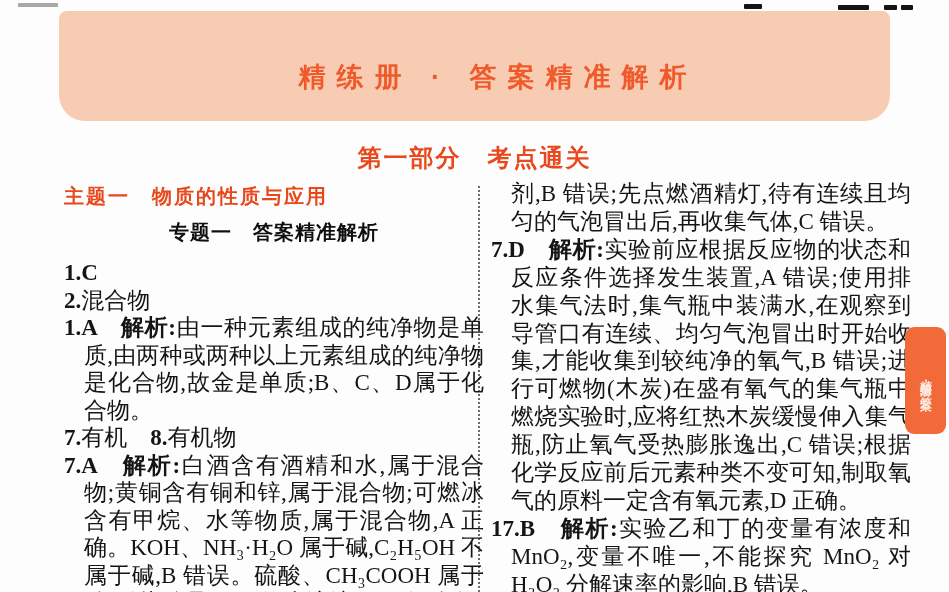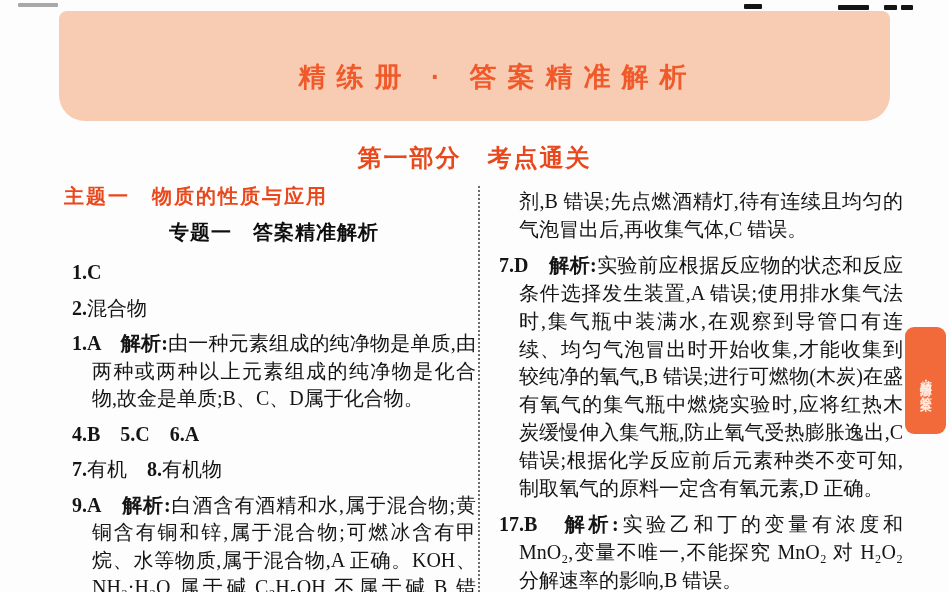--- a/index.html
+++ b/index.html
@@ -38,21 +38,21 @@
     font-family:"Liberation Sans", sans-serif; font-weight:bold;
     font-size:20px; letter-spacing:2px; color:#e8481c;
   }
   .topic-heading {
     margin:0 0 13px 0; text-align:center;
     font-family:"Liberation Sans", sans-serif; font-weight:bold;
     font-size:20px; letter-spacing:1px; color:#0f0f0f;
   }
 
   .item {
-    margin:8px; font-size:20px; line-height:27.5px; text-align:justify;
+    margin:0; font-size:23px; line-height:27.5px; text-align:justify;
     padding-left:20px; text-indent:-20px;
   }
   .col-right .item { line-height:27.9px; }
   .item b { font-weight:bold; }
   .item.cont { text-indent:0; }
 
   
   .side-tab {
     position:absolute; left:905px; top:327px; width:41px; height:107px;
     background:#f2693a; border-radius:9px; color:#ffe9de;
@@ -83,25 +83,24 @@
   <div class="col-left">
     <p class="theme-heading">主题一　物质的性质与应用</p>
     <p class="topic-heading">专题一　答案精准解析</p>
 
     <p class="item"><b>1.C</b><span></span></p>
 
     <p class="item"><b>2.</b><span>混合物</span></p>
 
     <p class="item"><b>1.A　</b><b>解析:</b><span>由一种元素组成的纯净物是单质,由两种或两种以上元素组成的纯净物是化合物,故金是单质;B、C、D属于化合物。</span></p>
 
-    <p class="item"><b>4.B　5.C　6.A</b><span></span></p>
 
     <p class="item"><b>7.</b><span>有机</span><b>　8.</b><span>有机物</span></p>
 
-    <p class="item"><b>9.A　</b><b>解析:</b><span>白酒含有酒精和水,属于混合物;黄铜含有铜和锌,属于混合物;可燃冰含有甲烷、水等物质,属于混合物,A 正确。KOH、NH₃·H₂O 属于碱,C₂H₅OH 不属于碱,B 错误。硫酸、CH₃COOH 属于酸,稀盐酸是 HCl 的水溶液,属于混合物,不属于酸,C 错误。小苏打(NaHCO₃)、胆矾(CuSO₄·5H₂O)属于盐,CO(NH₂)₂ 不</span></p>
+    <p class="item"><b>7.A　</b><b>解析:</b><span>白酒含有酒精和水,属于混合物;黄铜含有铜和锌,属于混合物;可燃冰含有甲烷、水等物质,属于混合物,A 正确。KOH、NH₃·H₂O 属于碱,C₂H₅OH 不属于碱,B 错误。硫酸、CH₃COOH 属于酸,稀盐酸是 HCl 的水溶液,属于混合物,不属于酸,C 错误。小苏打(NaHCO₃)、胆矾(CuSO₄·5H₂O)属于盐,CO(NH₂)₂ 不</span></p>
   </div>
 
   <div class="col-right">
     <p class="item cont">剂,B 错误;先点燃酒精灯,待有连续且均匀的气泡冒出后,再收集气体,C 错误。</p>
 
 
     <p class="item"><b>7.D　</b><b>解析:</b><span>实验前应根据反应物的状态和反应条件选择发生装置,A 错误;使用排水集气法时,集气瓶中装满水,在观察到导管口有连续、均匀气泡冒出时开始收集,才能收集到较纯净的氧气,B 错误;进行可燃物(木炭)在盛有氧气的集气瓶中燃烧实验时,应将红热木炭缓慢伸入集气瓶,防止氧气受热膨胀逸出,C 错误;根据化学反应前后元素种类不变可知,制取氧气的原料一定含有氧元素,D 正确。</span></p>
 
     <p class="item"><b>17.B　</b><b>解析:</b><span>实验乙和丁的变量有浓度和 MnO₂,变量不唯一,不能探究 MnO₂ 对 H₂O₂ 分解速率的影响,B 错误。</span></p>
 

